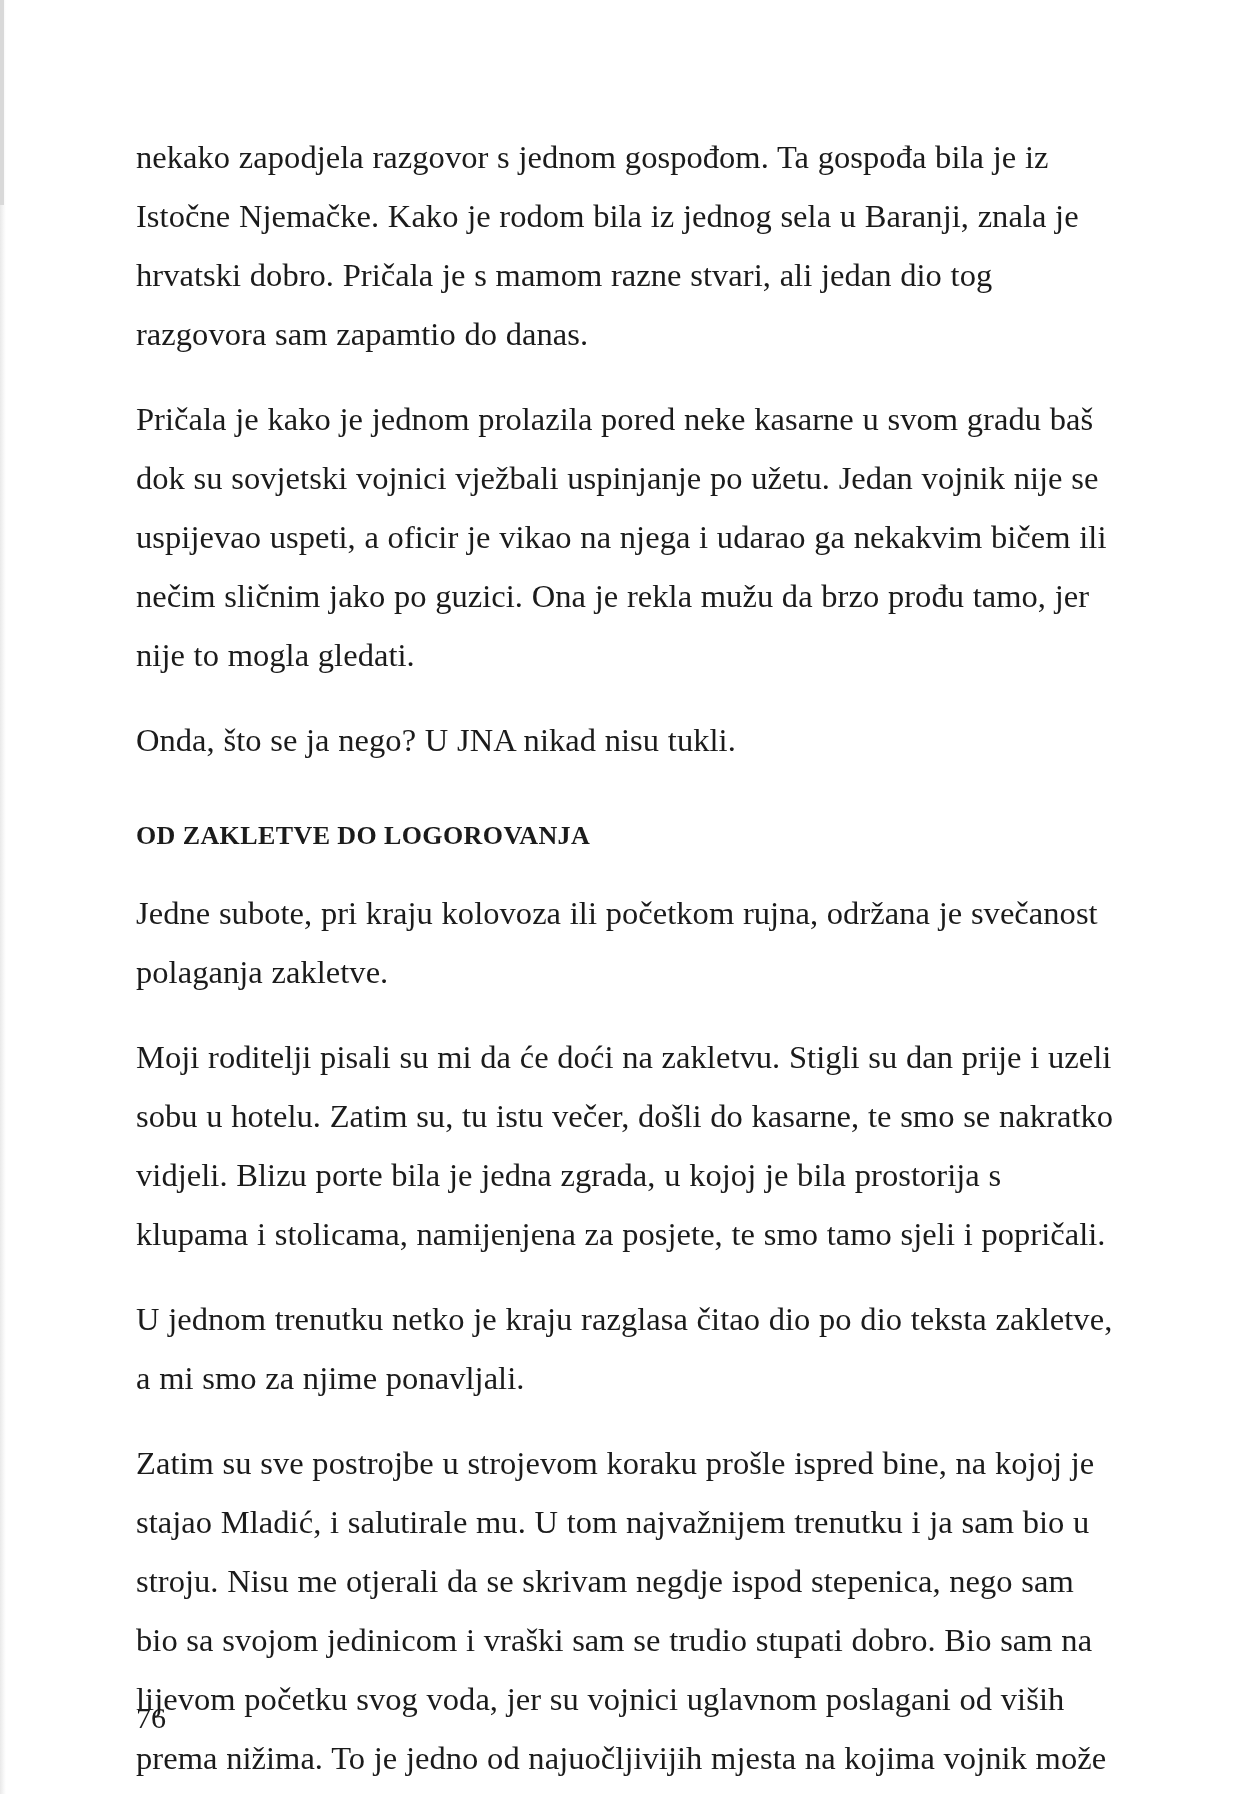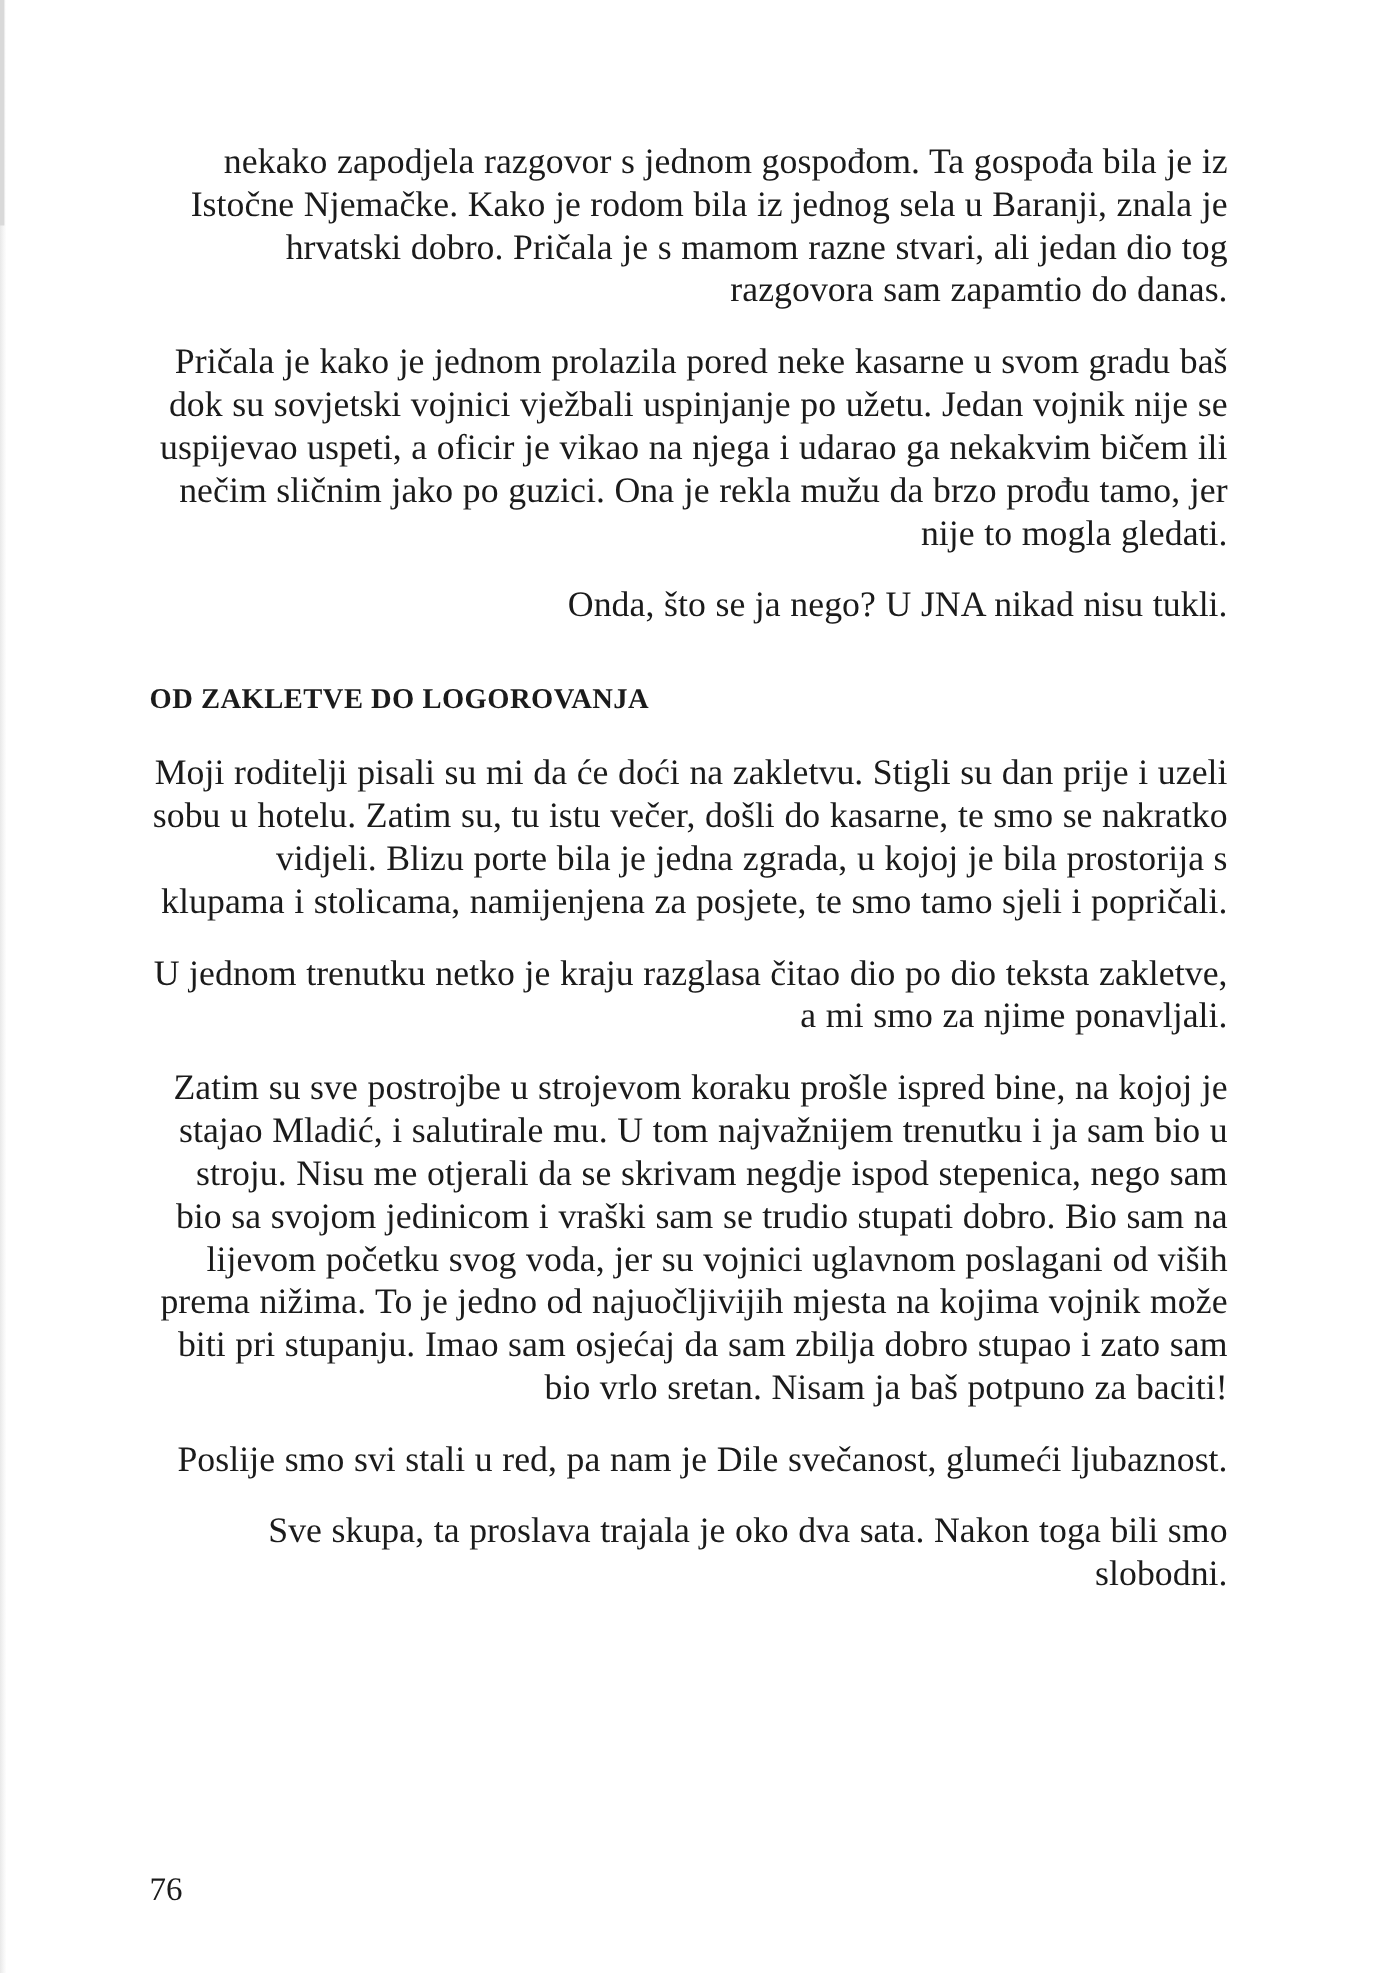--- a/index.html
+++ b/index.html
@@ -39,22 +39,22 @@
   }
   .text-column {
     position: absolute;
     left: 136px;
     top: 128px;
     width: 980px;
   }
   p.para {
     margin: 0 0 26px 0;
     font-size: 32.5px;
-    line-height: 39px;
-    text-align: right;
+    line-height: 59px;
+    text-align: left;
     letter-spacing: 0.05px;
     word-spacing: 0.5px;
     -webkit-font-smoothing: antialiased;
   }
   p.para:last-child {
     margin-bottom: 0;
   }
   h2.section-heading {
     margin: 46px 0 28px 0;
     font-size: 26px;
@@ -86,20 +86,21 @@
   <div class="text-column">
 
     <p class="para">nekako zapodjela razgovor s jednom gospođom. Ta gospođa bila je iz Istočne Njemačke. Kako je rodom bila iz jednog sela u Baranji, znala je hrvatski dobro. Pričala je s mamom razne stvari, ali jedan dio tog razgovora sam zapamtio do danas.</p>
 
     <p class="para">Pričala je kako je jednom prolazila pored neke kasarne u svom gradu baš dok su sovjetski vojnici vježbali uspinjanje po užetu. Jedan vojnik nije se uspijevao uspeti, a oficir je vikao na njega i udarao ga nekakvim bičem ili nečim sličnim jako po guzici. Ona je rekla mužu da brzo prođu tamo, jer nije to mogla gledati.</p>
 
     <p class="para">Onda, što se ja nego? U JNA nikad nisu tukli.</p>
 
     <h2 class="section-heading">OD ZAKLETVE DO LOGOROVANJA</h2>
 
+    <p class="para">Jedne subote, pri kraju kolovoza ili početkom rujna, održana je svečanost polaganja zakletve.</p>
 
     <p class="para"><span>Moji roditelji pisali su mi da će doći na zakletvu. Stigli su dan prije i uzeli sobu u hotelu. Zatim su, tu istu večer, došli do kasarne, te smo se nakratko vidjeli. </span><span class="ital">Blizu porte bila je jedna zgrada, u kojoj je bila prostorija s klupama i stolicama, namijenjena za posjete, te smo tamo sjeli i popričali.</span></p>
 
 
     <p class="para">U jednom trenutku netko je kraju razglasa čitao dio po dio teksta zakletve, a mi smo za njime ponavljali.</p>
 
     <p class="para"><span>Zatim su sve postrojbe u strojevom koraku prošle ispred bine, na kojoj je stajao Mladić, i salutirale mu. U tom najvažnijem trenutku i ja sam bio u stroju. Nisu me otjerali da se skrivam negdje ispod stepenica, nego sam bio sa svojom jedinicom i vraški sam se trudio stupati dobro. Bio sam na lijevom početku svog voda, jer su vojnici uglavnom poslagani od viših prema nižima. To je jedno od najuočljivijih mjesta na kojima vojnik može biti pri stupanju. Imao sam osjećaj da sam zbilja </span><span class="ital">dobro stupao i zato sam bio vrlo sretan. Nisam ja baš potpuno za baciti!</span></p>
 
     <p class="para">Poslije smo svi stali u red, pa nam je Dile svečanost, glumeći ljubaznost.</p>
 

